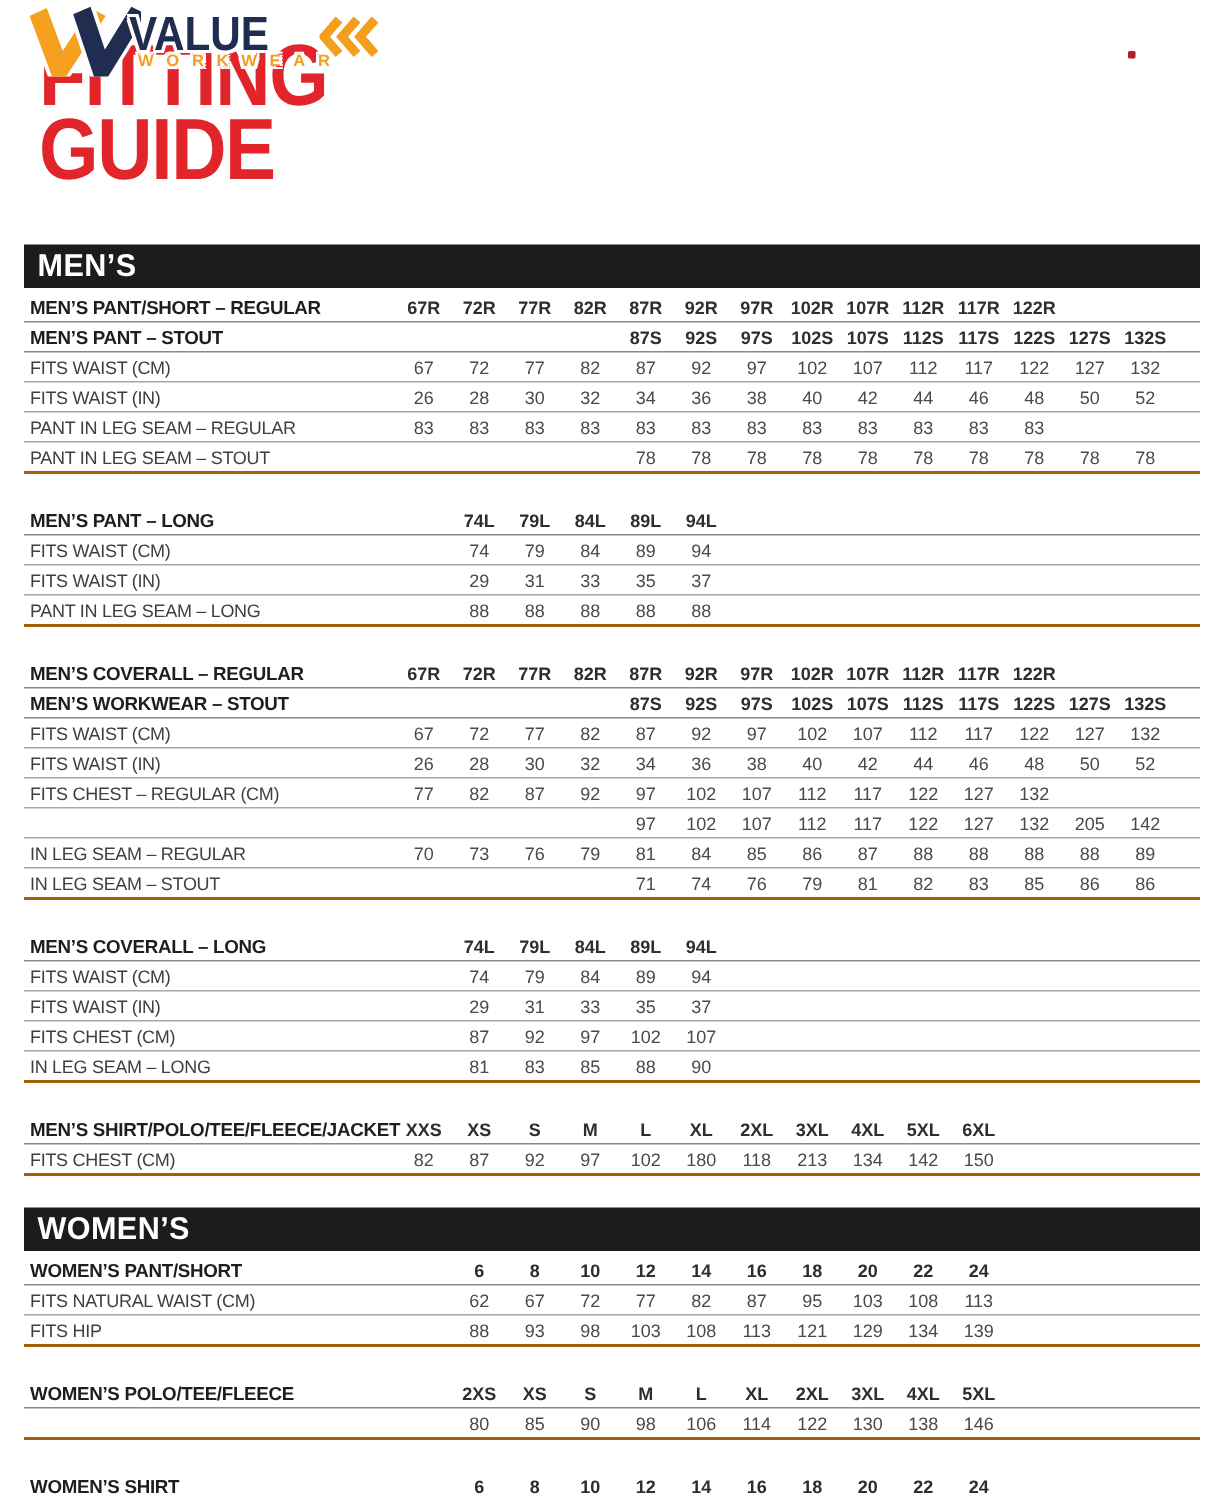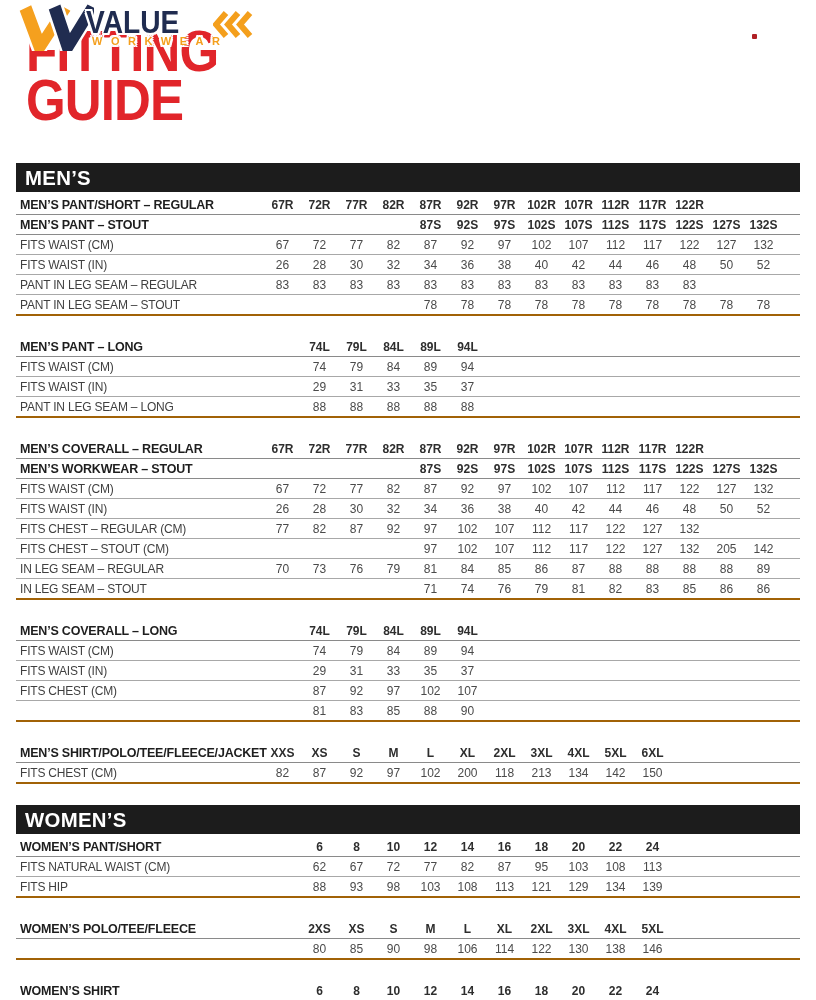--- a/index.html
+++ b/index.html
@@ -268,21 +268,20 @@
         <span class="val" style="grid-column: 6;">97</span>
         <span class="val" style="grid-column: 7;">102</span>
         <span class="val" style="grid-column: 8;">107</span>
         <span class="val" style="grid-column: 9;">112</span>
         <span class="val" style="grid-column: 10;">117</span>
         <span class="val" style="grid-column: 11;">122</span>
         <span class="val" style="grid-column: 12;">127</span>
         <span class="val" style="grid-column: 13;">132</span>
       </div>
       <div class="row">
-        <span class="lab">FITS CHEST – STOUT (CM)</span>
         <span class="val" style="grid-column: 6;">97</span>
         <span class="val" style="grid-column: 7;">102</span>
         <span class="val" style="grid-column: 8;">107</span>
         <span class="val" style="grid-column: 9;">112</span>
         <span class="val" style="grid-column: 10;">117</span>
         <span class="val" style="grid-column: 11;">122</span>
         <span class="val" style="grid-column: 12;">127</span>
         <span class="val" style="grid-column: 13;">132</span>
         <span class="val" style="grid-column: 14;">205</span>
         <span class="val" style="grid-column: 15;">142</span>
@@ -345,20 +344,21 @@
       </div>
       <div class="row">
         <span class="lab">FITS CHEST (CM)</span>
         <span class="val" style="grid-column: 3;">87</span>
         <span class="val" style="grid-column: 4;">92</span>
         <span class="val" style="grid-column: 5;">97</span>
         <span class="val" style="grid-column: 6;">102</span>
         <span class="val" style="grid-column: 7;">107</span>
       </div>
       <div class="row last">
+        <span class="lab">IN LEG SEAM – LONG</span>
         <span class="val" style="grid-column: 3;">81</span>
         <span class="val" style="grid-column: 4;">83</span>
         <span class="val" style="grid-column: 5;">85</span>
         <span class="val" style="grid-column: 6;">88</span>
         <span class="val" style="grid-column: 7;">90</span>
       </div>
     </div>
     <div class="size-table">
       <div class="row hdr">
         <span class="lab">MEN’S SHIRT/POLO/TEE/FLEECE/JACKET</span>
@@ -374,21 +374,21 @@
         <span class="val" style="grid-column: 11;">5XL</span>
         <span class="val" style="grid-column: 12;">6XL</span>
       </div>
       <div class="row last">
         <span class="lab">FITS CHEST (CM)</span>
         <span class="val" style="grid-column: 2;">82</span>
         <span class="val" style="grid-column: 3;">87</span>
         <span class="val" style="grid-column: 4;">92</span>
         <span class="val" style="grid-column: 5;">97</span>
         <span class="val" style="grid-column: 6;">102</span>
-        <span class="val" style="grid-column: 7;">200</span>
+        <span class="val" style="grid-column: 7;">180</span>
         <span class="val" style="grid-column: 8;">118</span>
         <span class="val" style="grid-column: 9;">213</span>
         <span class="val" style="grid-column: 10;">134</span>
         <span class="val" style="grid-column: 11;">142</span>
         <span class="val" style="grid-column: 12;">150</span>
       </div>
     </div>
     <div class="band gap-top">
       <span>WOMEN’S</span>
     </div>

